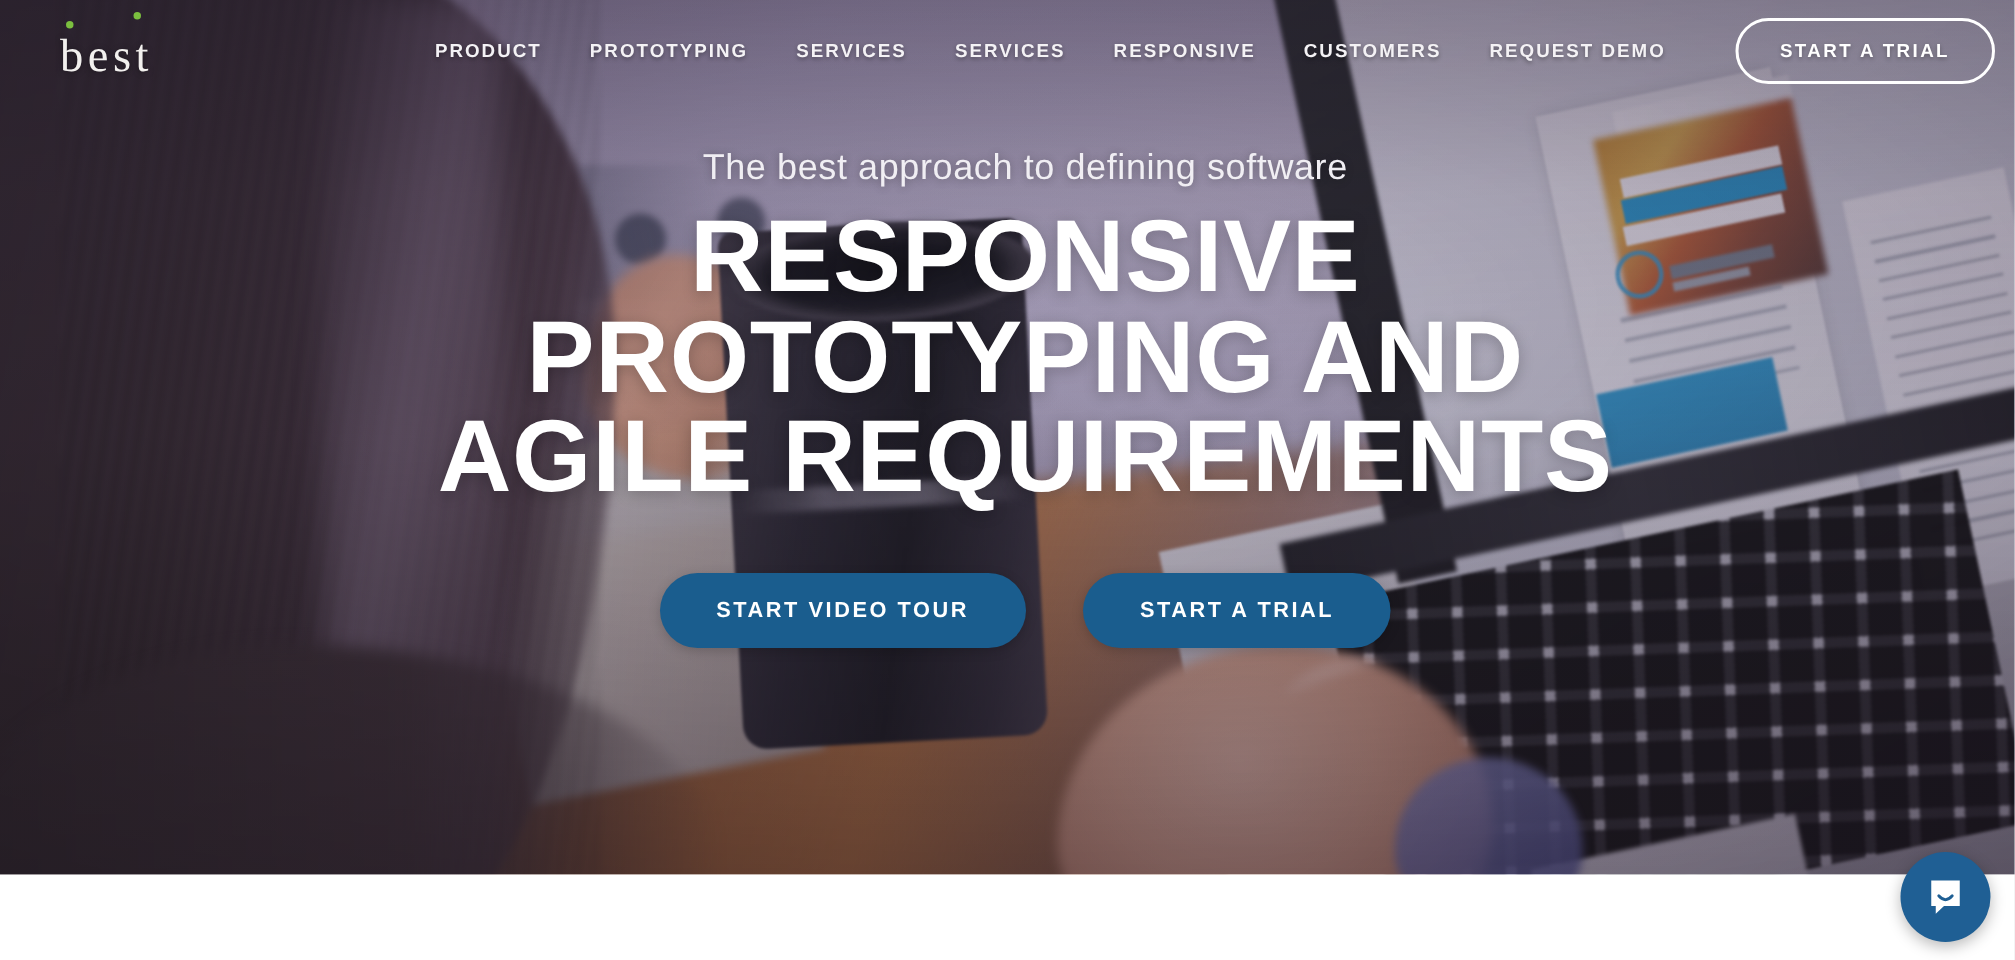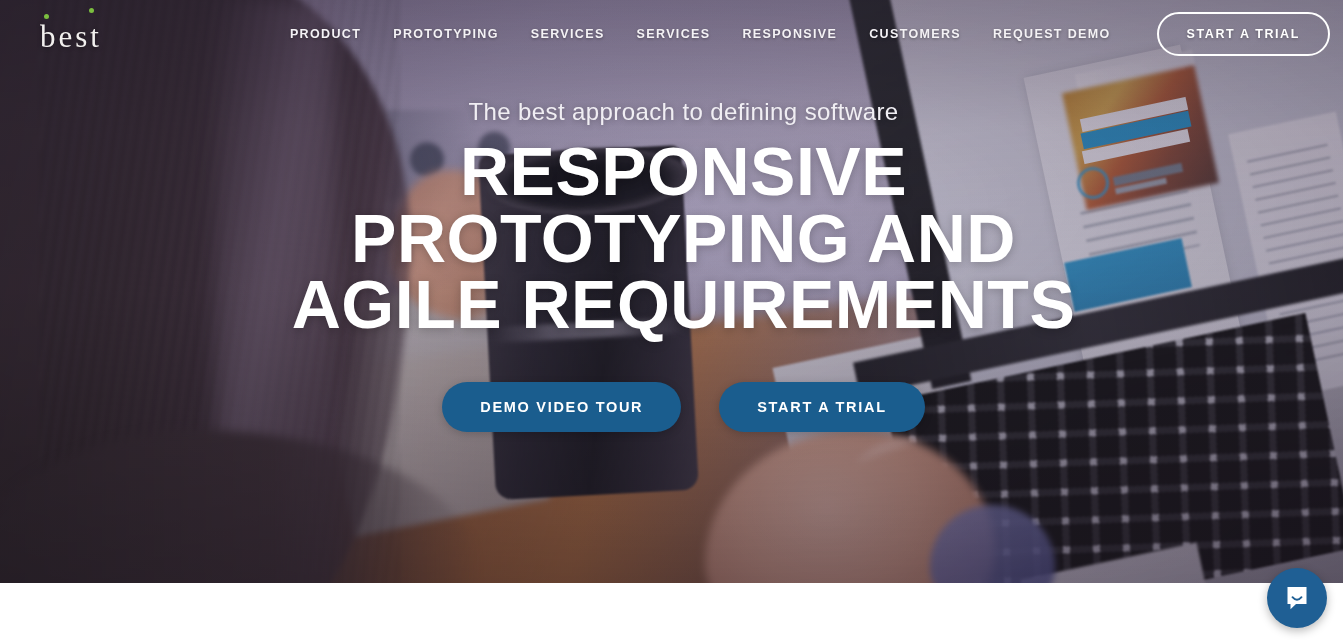--- a/index.html
+++ b/index.html
@@ -452,21 +452,21 @@
 
     <div class="eyebrow">The best approach to defining software</div>
 
     <h1 class="headline">
       <span class="ln">RESPONSIVE</span>
       <span class="ln">PROTOTYPING AND</span>
       <span class="ln">AGILE REQUIREMENTS</span>
     </h1>
 
     <div class="cta-row">
-      <button class="btn-primary">DEMO VIDEO TOUR</button>
+      <button class="btn-primary">START VIDEO TOUR</button>
       <button class="btn-primary">START A TRIAL</button>
     </div>
 
   </div>
 </div>
 
 <div class="below"></div>
 
 <div class="chat-launcher">
   <svg width="30" height="30" viewBox="0 0 30 30">

